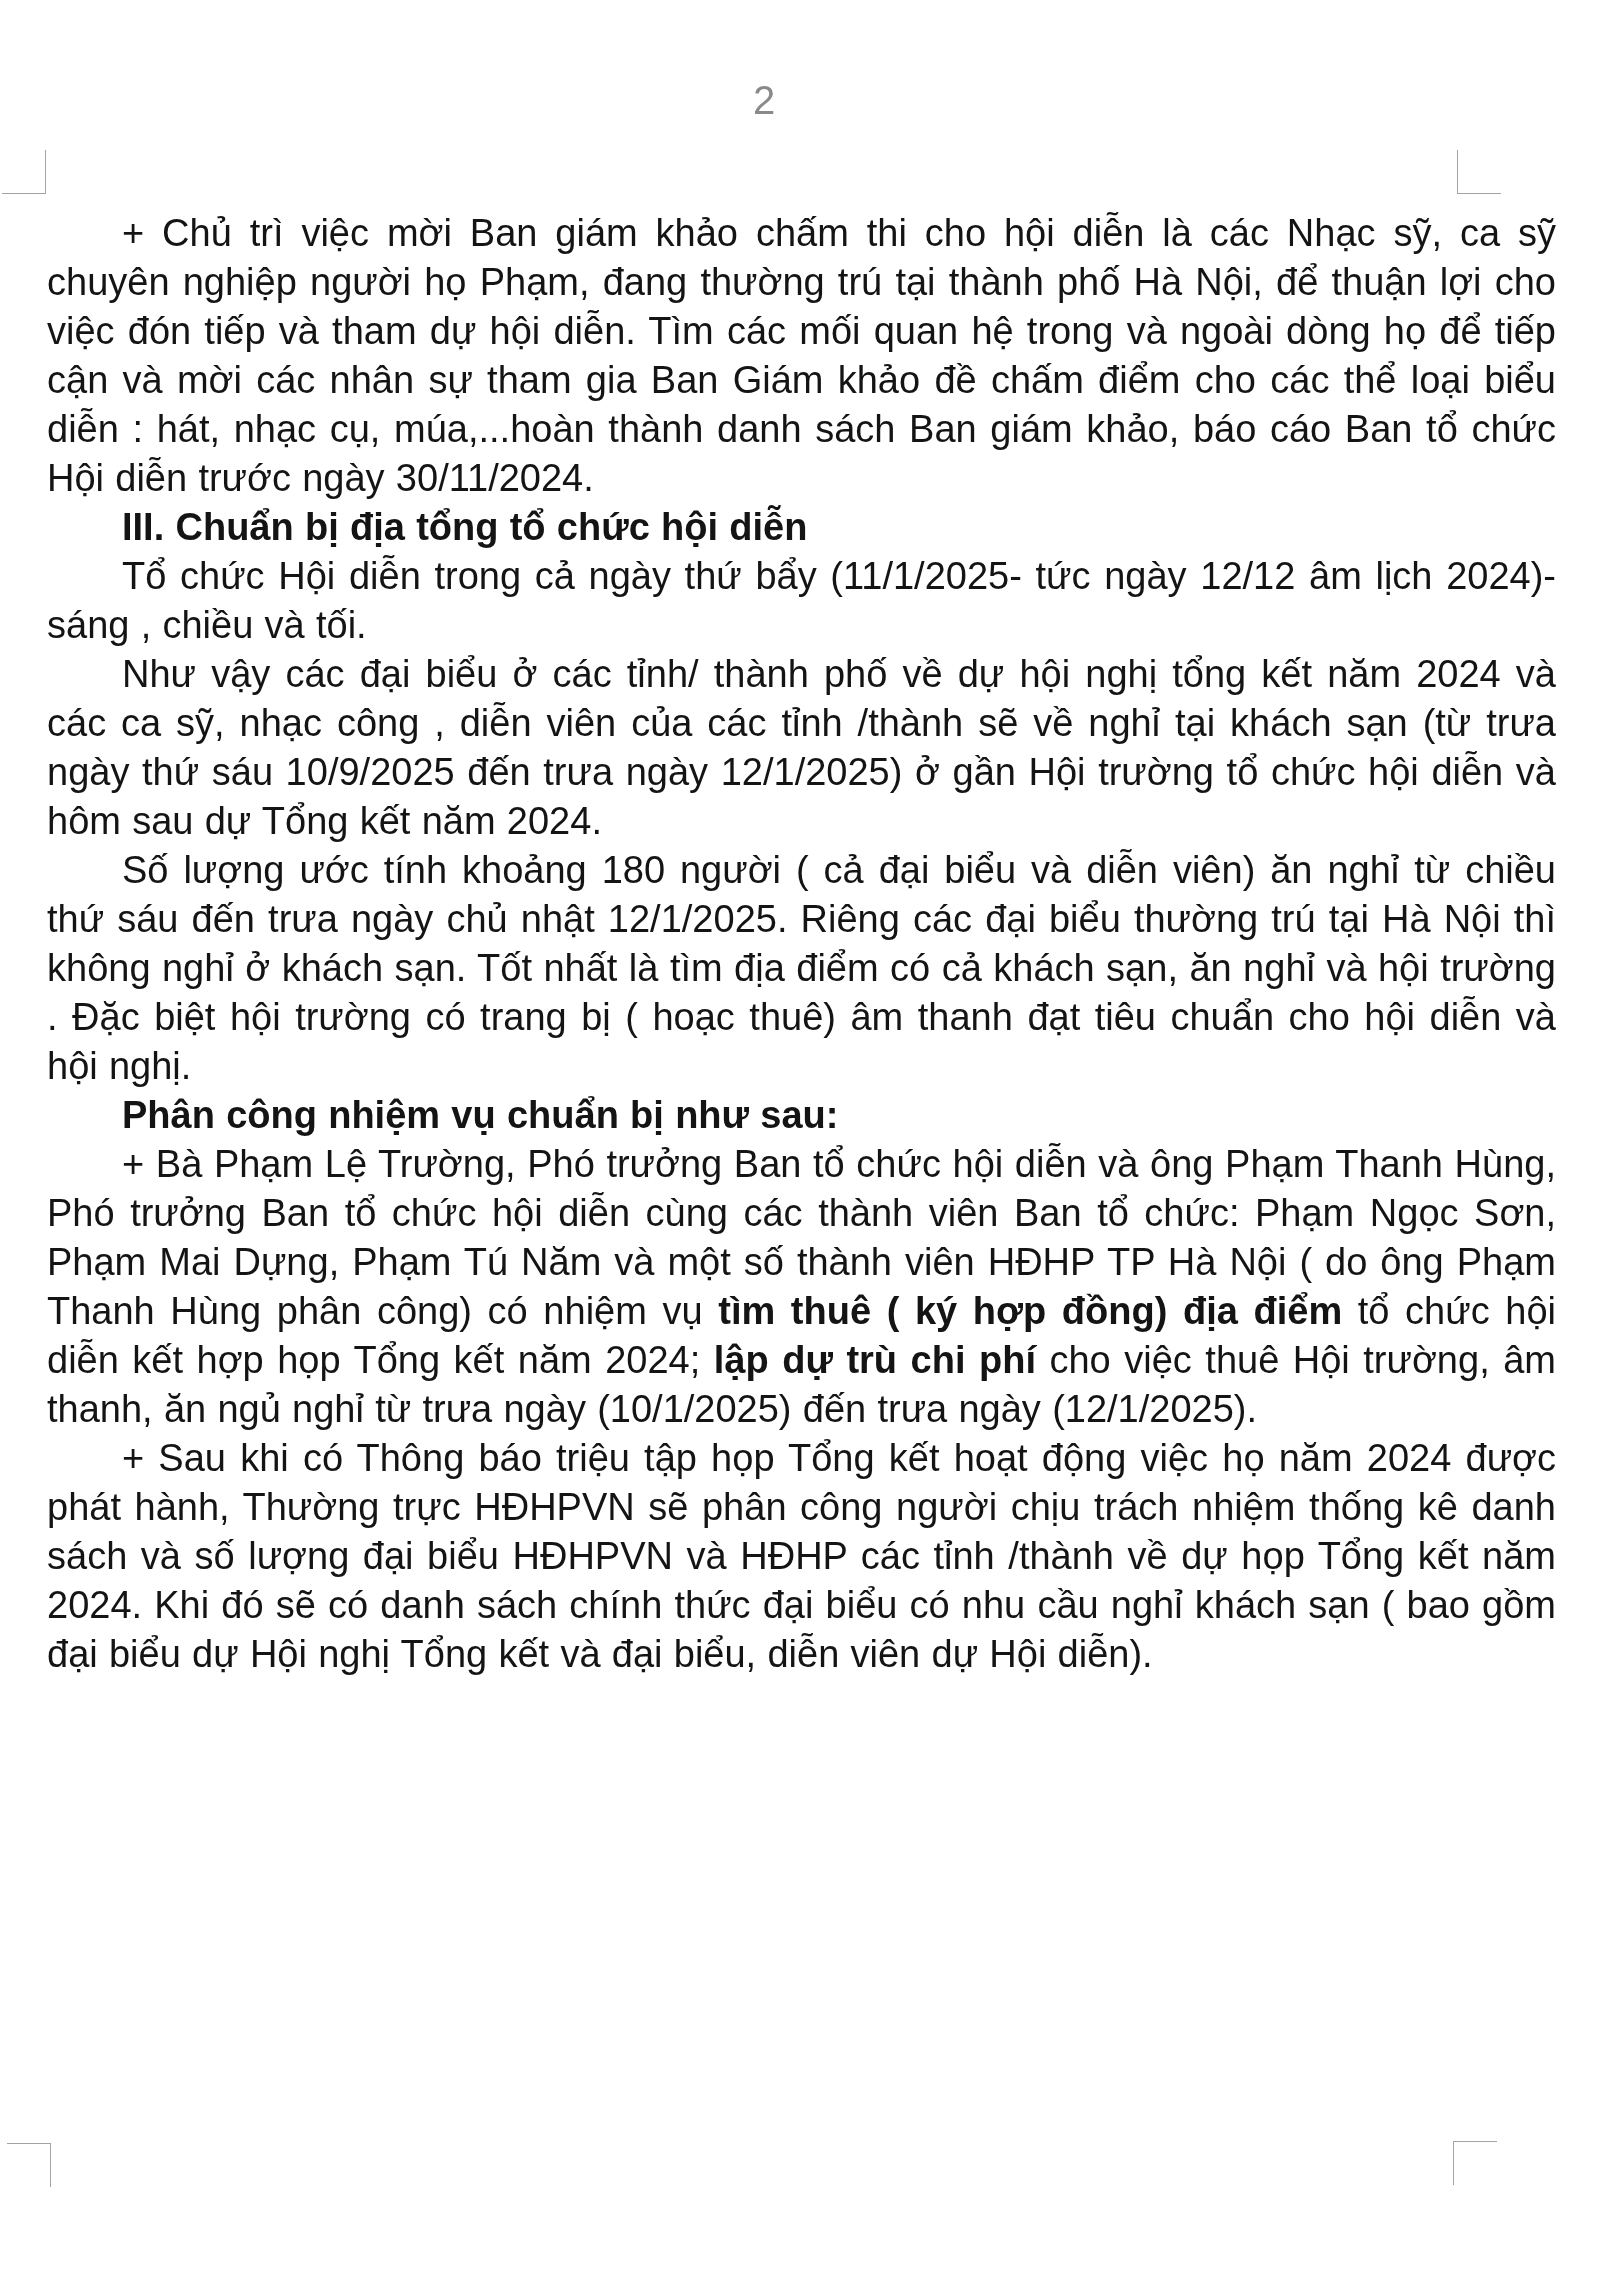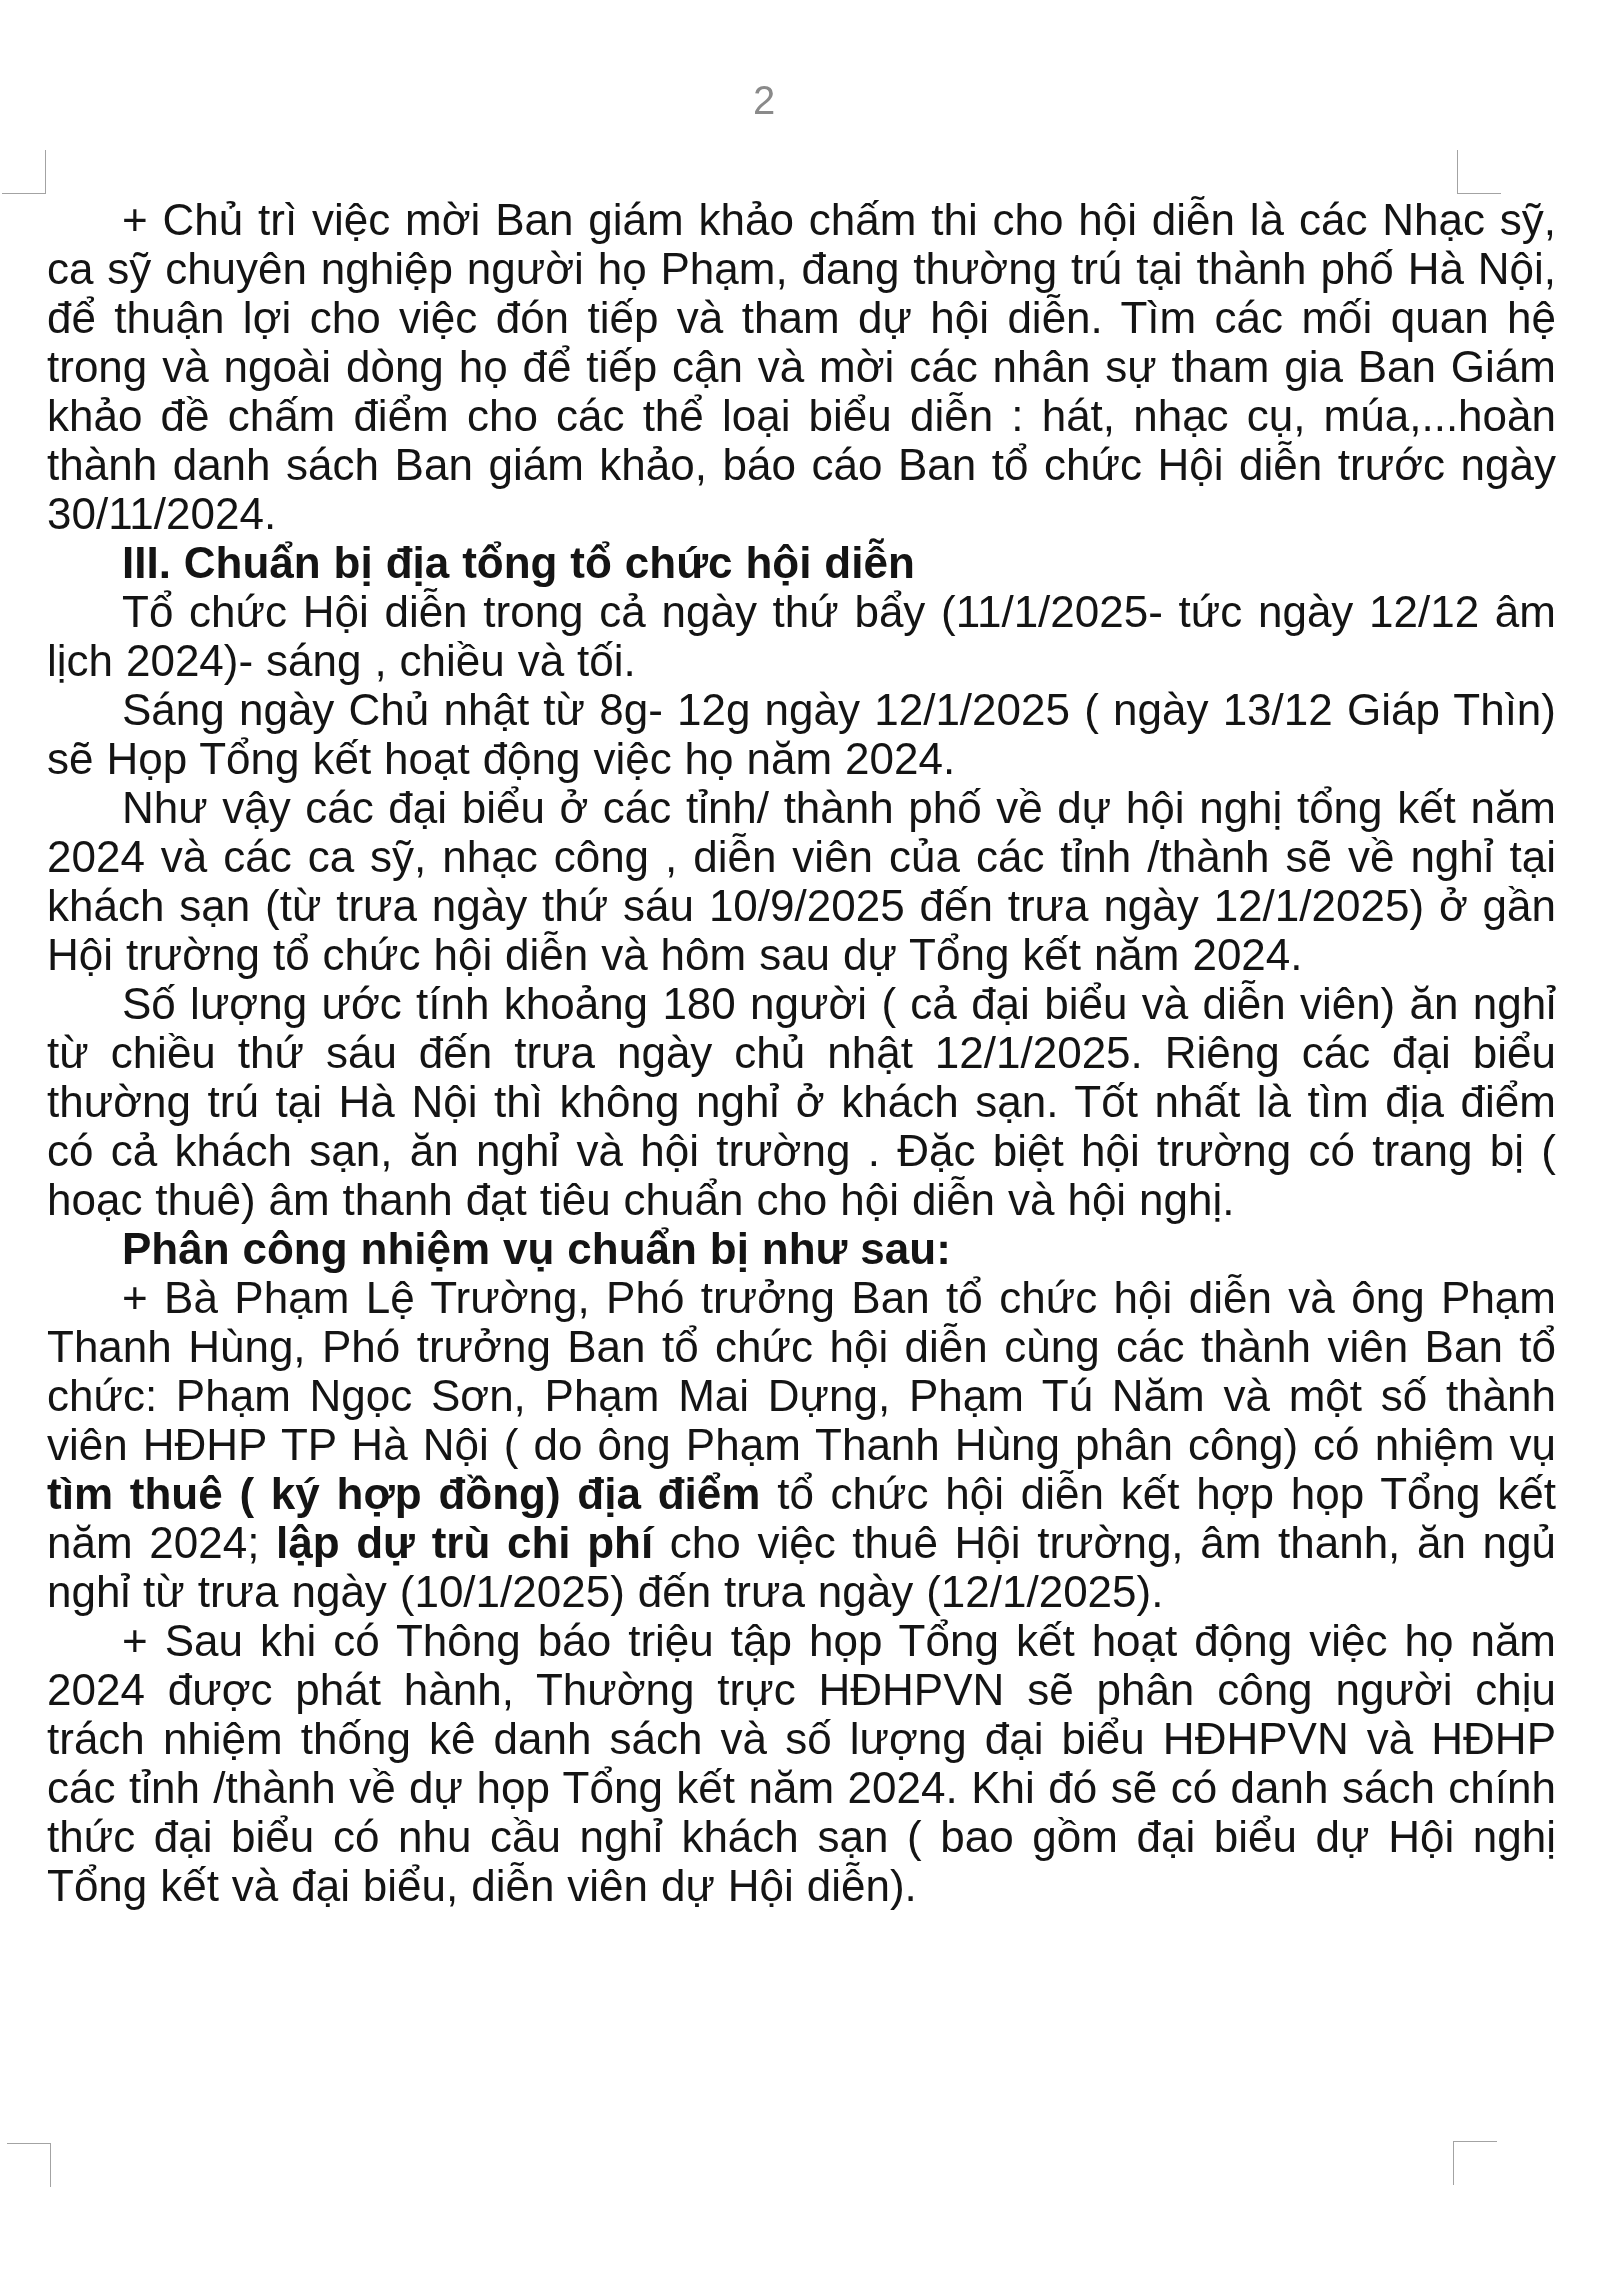--- a/index.html
+++ b/index.html
@@ -24,23 +24,23 @@
   }
   
   .mark { position: absolute; width: 43px; height: 43px; }
   .mark-tl { left: 2.2px;    top: 150px;  border-right: 1.5px solid #a3a3a3; border-bottom: 1.5px solid #a3a3a3; }
   .mark-tr { left: 1457px; top: 150px;  border-left: 1.5px solid #a3a3a3;  border-bottom: 1.5px solid #a3a3a3; }
   .mark-bl { left: 6.7px;    top: 2143px; border-right: 1.5px solid #a3a3a3; border-top: 1.5px solid #a3a3a3; }
   .mark-br { left: 1453px; top: 2141px; border-left: 1.5px solid #a3a3a3;  border-top: 1.5px solid #a3a3a3; }
   .content {
     position: absolute;
     left: 47px;
-    top: 195px;
+    top: 209px;
     width: 1509px;
-    font-size: 44px;
+    font-size: 38px;
     line-height: 49px;
     text-align: justify;
     letter-spacing: 0;
     word-spacing: 0.7px;
   }
   .content p { margin: 0; text-indent: 75px; }
   .h { font-weight: bold; }
   .b { font-weight: bold; }
 </style>
 </head>
@@ -57,21 +57,20 @@
 
   <div class="content">
 
     <p><span>+ Chủ trì việc mời Ban giám khảo chấm thi cho hội diễn là các Nhạc sỹ, ca sỹ chuyên nghiệp người họ Phạm, đang thường trú tại thành phố Hà Nội, để thuận lợi cho việc đón tiếp và tham dự hội diễn. Tìm các mối quan hệ trong và ngoài dòng họ để tiếp cận và mời các nhân sự tham gia Ban Giám khảo đề chấm điểm cho các thể loại biểu diễn : hát, nhạc cụ, múa,...hoàn thành danh sách Ban giám khảo, báo cáo Ban tổ chức Hội diễn trước ngày 30/11/2024.</span></p>
 
 
     <p class="h"><span>III. Chuẩn bị địa tổng tổ chức hội diễn</span></p>
 
     <p><span>Tổ chức Hội diễn trong cả ngày thứ bẩy (11/1/2025- tức ngày 12/12 âm lịch 2024)- sáng , chiều và tối.</span></p>
 
-    <p><span>Sáng ngày Chủ nhật từ 8g- 12g ngày 12/1/2025 ( ngày 13/12 Giáp Thìn) sẽ Họp Tổng kết hoạt động việc họ năm 2024.</span></p>
 
     <p><span>Như vậy các đại biểu ở các tỉnh/ thành phố về dự hội nghị tổng kết năm 2024 và các ca sỹ, nhạc công , diễn viên của các tỉnh /thành sẽ về nghỉ tại khách sạn (từ trưa ngày thứ sáu 10/9/2025 đến trưa ngày 12/1/2025) ở gần Hội trường tổ chức hội diễn và hôm sau dự Tổng kết năm 2024.</span></p>
 
     <p><span>Số lượng ước tính khoảng 180 người ( cả đại biểu và diễn viên) ăn nghỉ từ chiều thứ sáu đến trưa ngày chủ nhật 12/1/2025. Riêng các đại biểu thường trú tại Hà Nội thì không nghỉ ở khách sạn. Tốt nhất là tìm địa điểm có cả khách sạn, ăn nghỉ và hội trường . Đặc biệt hội trường có trang bị ( hoạc thuê) âm thanh đạt tiêu chuẩn cho hội diễn và hội nghị.</span></p>
 
     <p class="h"><span>Phân công nhiệm vụ chuẩn bị như sau:</span></p>
 
     <p><span>+ Bà Phạm Lệ Trường, Phó trưởng Ban tổ chức hội diễn và ông Phạm Thanh Hùng, Phó trưởng Ban tổ chức hội diễn cùng các thành viên Ban tổ chức: Phạm Ngọc Sơn, Phạm Mai Dựng, Phạm Tú Năm và một số thành viên HĐHP TP Hà Nội ( do ông Phạm Thanh Hùng phân công) có nhiệm vụ </span><span class="b">tìm thuê ( ký hợp đồng) địa điểm</span><span> tổ chức hội diễn kết hợp họp Tổng kết năm 2024; </span><span class="b">lập dự trù chi phí</span><span> cho việc thuê Hội trường, âm thanh, ăn ngủ nghỉ từ trưa ngày (10/1/2025) đến trưa ngày (12/1/2025).</span></p>
 
 

